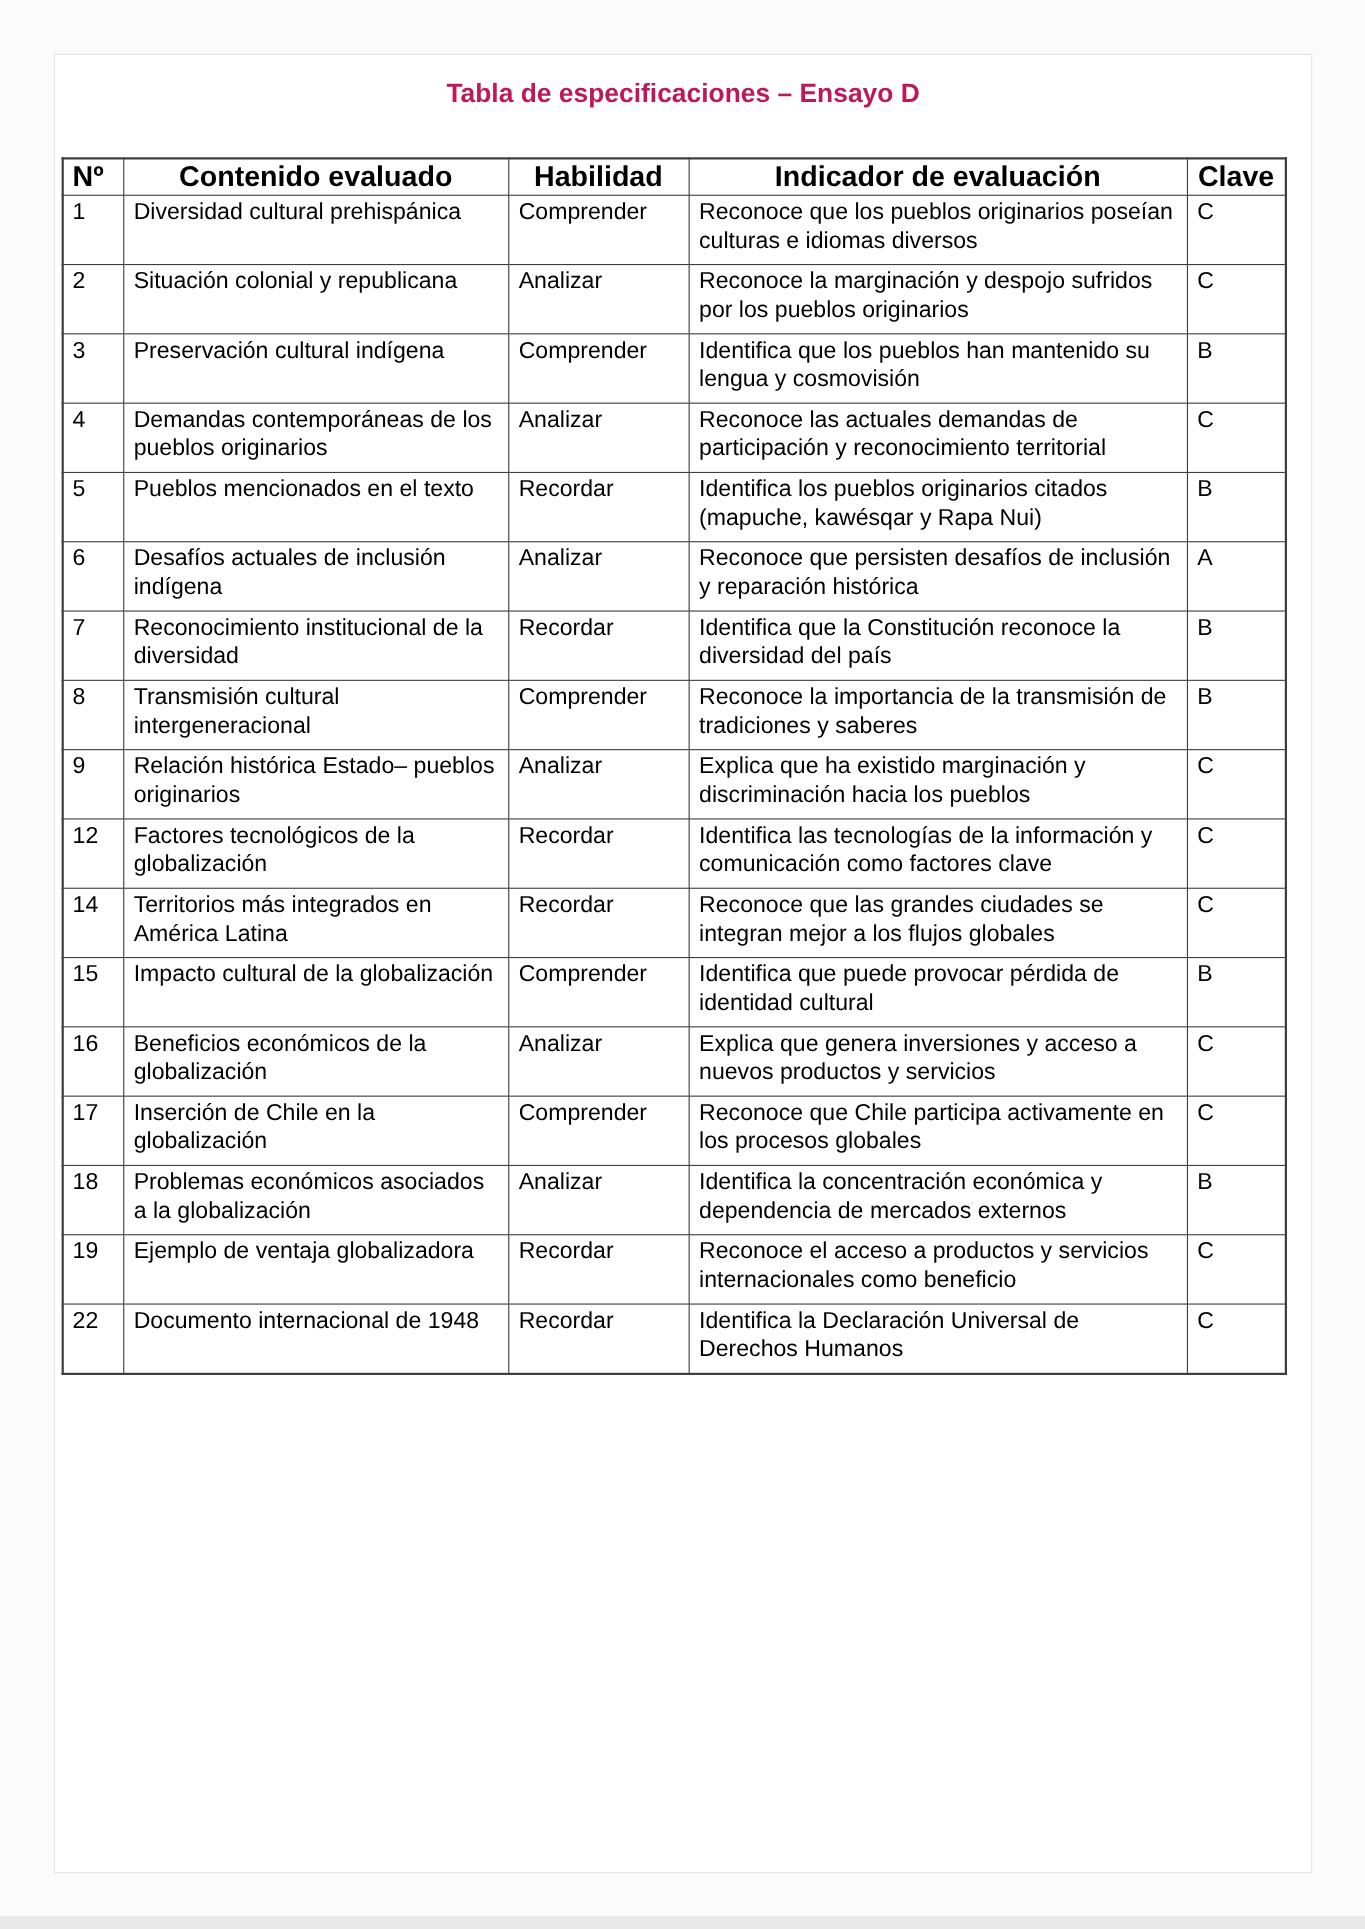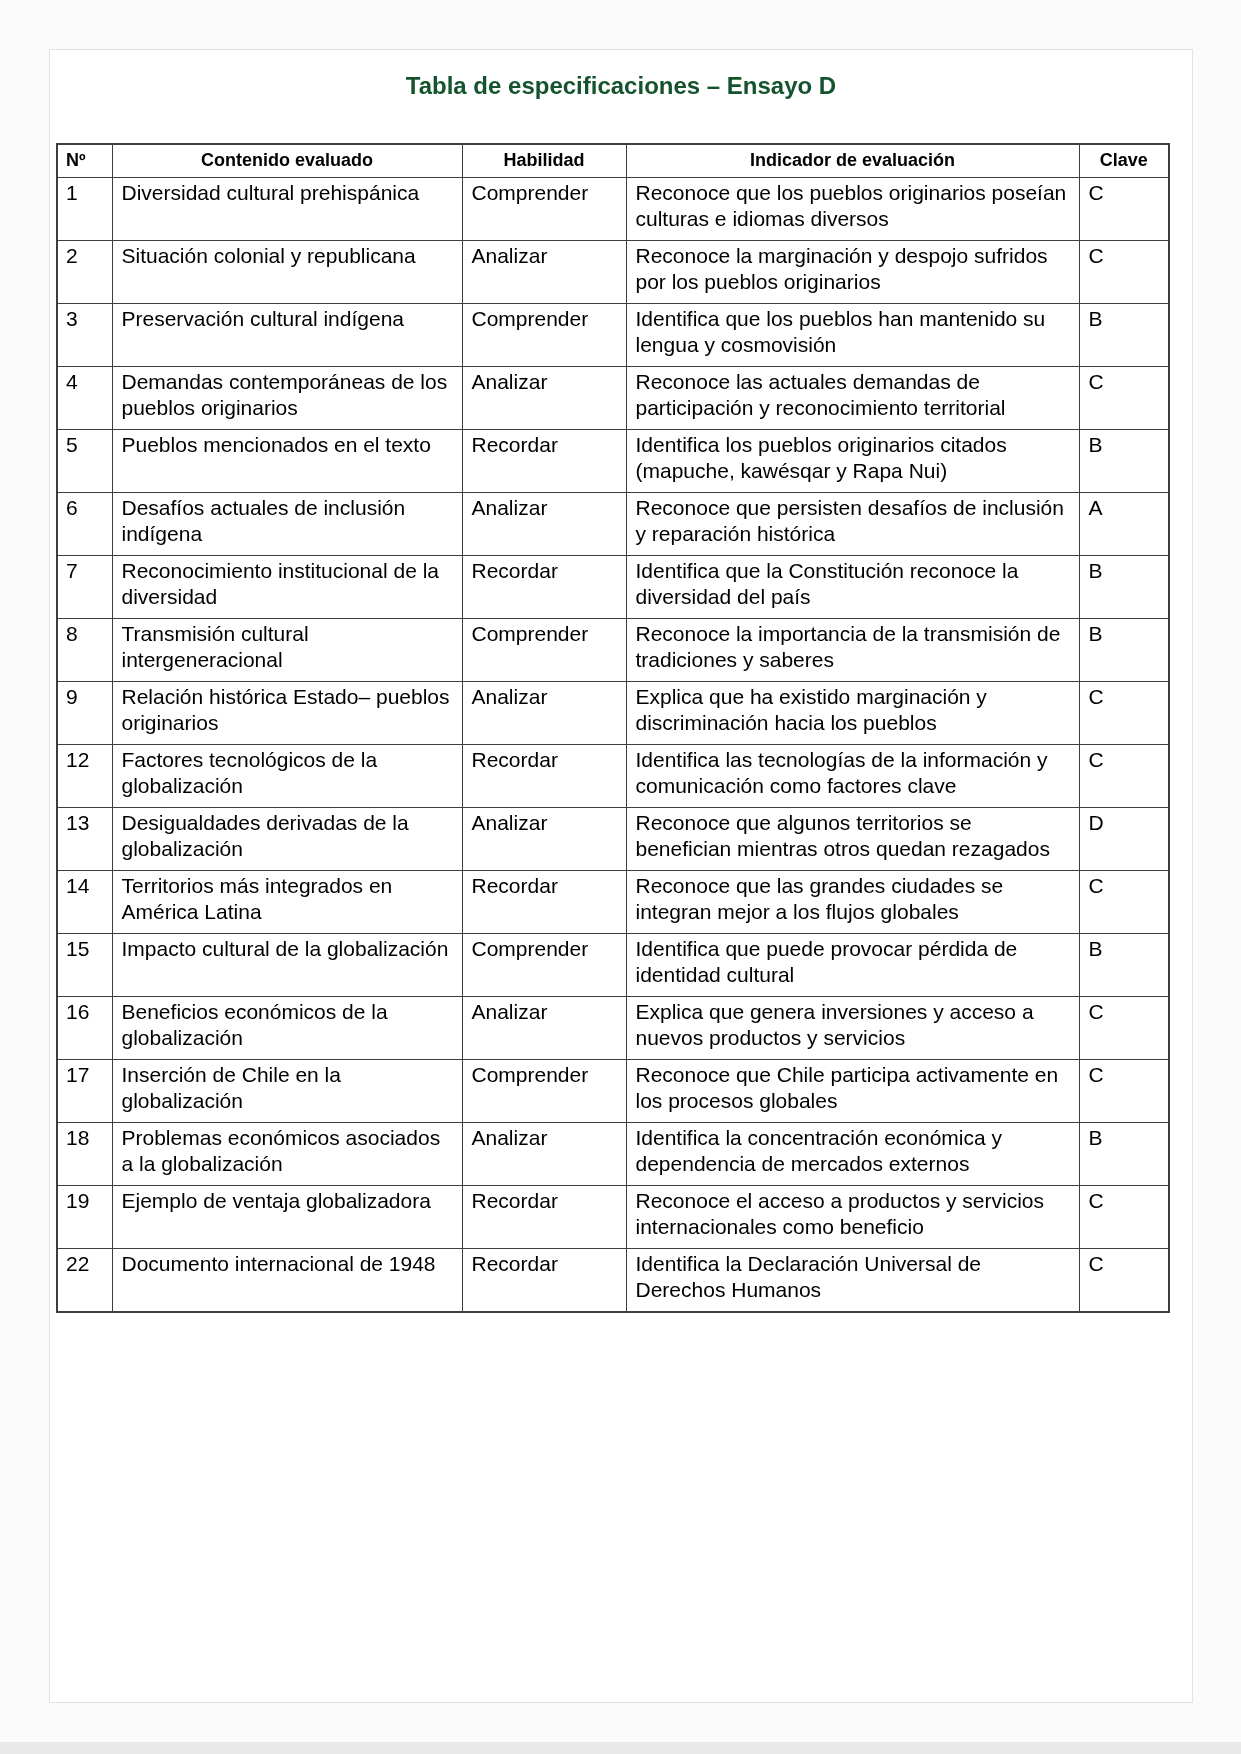--- a/index.html
+++ b/index.html
@@ -25,41 +25,41 @@
     border: 1px solid #e2e2e2;
     box-sizing: border-box;
   }
   .doc-title {
     margin: 0;
     padding-top: 21px;
     text-align: center;
     font-size: 24px;
     line-height: 30px;
     font-weight: bold;
-    color: #14532d;
+    color: #be185d;
   }
   table.spec-table {
     border-collapse: collapse;
     table-layout: fixed;
     width: 1112px;
     margin: 42px 0 0 6px;
     border: 2px solid #3d3d3d;
   }
   .spec-table th, .spec-table td {
     border: 1px solid #3d3d3d;
     box-sizing: border-box;
     font-size: 21px;
     overflow: hidden;
   }
   .spec-table th {
     font-weight: bold;
     text-align: center;
     padding: 2px 6px 3px 6px;
     line-height: 27px;
-    font-size: 18px;
+    font-size: 26px;
   }
   .spec-table td {
     vertical-align: top;
     text-align: left;
     padding: 2px 9px 8px 9px;
     line-height: 26px;
   }
   .spec-table th.col-num {
     text-align: left;
     padding-left: 8px;
@@ -165,27 +165,20 @@
     <td class="c-key">C</td>
   </tr>
         <tr>
     <td class="c-num">12</td>
     <td class="c-content">Factores tecnológicos de la globalización</td>
     <td class="c-skill">Recordar</td>
     <td class="c-indicator">Identifica las tecnologías de la información y comunicación como factores clave</td>
     <td class="c-key">C</td>
   </tr>
         <tr>
-    <td class="c-num">13</td>
-    <td class="c-content">Desigualdades derivadas de la globalización</td>
-    <td class="c-skill">Analizar</td>
-    <td class="c-indicator">Reconoce que algunos territorios se benefician mientras otros quedan rezagados</td>
-    <td class="c-key">D</td>
-  </tr>
-        <tr>
     <td class="c-num">14</td>
     <td class="c-content">Territorios más integrados en América Latina</td>
     <td class="c-skill">Recordar</td>
     <td class="c-indicator">Reconoce que las grandes ciudades se integran mejor a los flujos globales</td>
     <td class="c-key">C</td>
   </tr>
         <tr>
     <td class="c-num">15</td>
     <td class="c-content">Impacto cultural de la globalización</td>
     <td class="c-skill">Comprender</td>

